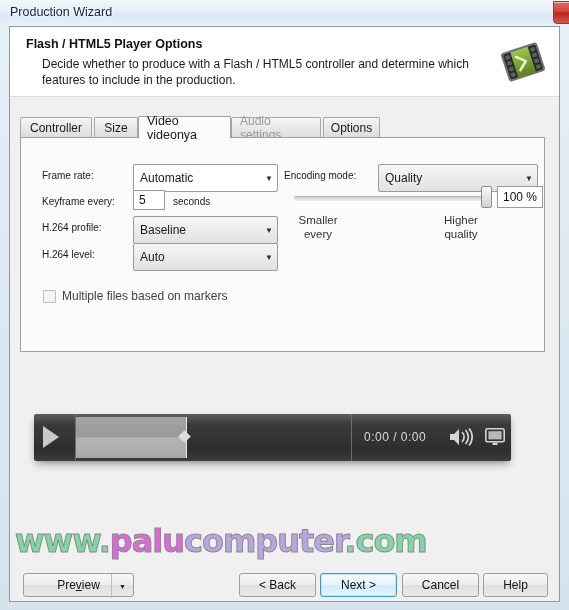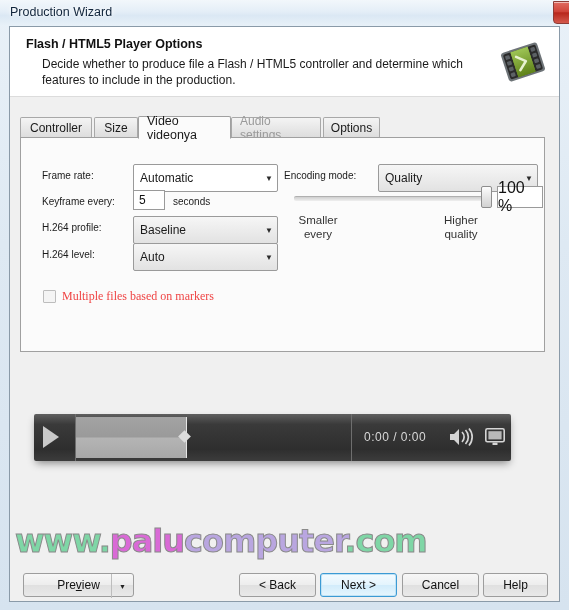--- a/index.html
+++ b/index.html
@@ -96,38 +96,38 @@
   .txtbox{
     position:absolute;height:20px;box-sizing:border-box;background:#fff;
     border:1px solid #9a9a9a;display:flex;align-items:center;
     padding-left:5px;font-size:12px;color:#111;
   }
   .chk-row{position:absolute;display:flex;align-items:center;gap:6px;}
   .chk{
     width:13px;height:13px;box-sizing:border-box;
     border:1px solid #bdbdbd;background:#f4f4f4;border-radius:1px;
   }
-  .chk-lbl{font-size:12px;color:#ef4444;font-family:Liberation Serif, serif;}
+  .chk-lbl{font-size:12px;color:#404040;}
 
   
   .slider-track{
     position:absolute;height:4px;border-top:1px solid #b0b0b0;
     background:linear-gradient(to bottom,#cfcfcf,#efefef);border-radius:2px;
   }
   .slider-thumb{
     position:absolute;width:11px;height:22px;box-sizing:border-box;
     border:1px solid #8d8d8d;border-radius:2px;
     background:linear-gradient(to bottom,#fdfdfd,#e4e4e4 55%,#d2d2d2);
     cursor:pointer;
   }
   .pct{
     position:absolute;width:46px;height:22px;box-sizing:border-box;
     background:#fff;border:1px solid #9a9a9a;
     display:flex;align-items:center;justify-content:center;
-    font-size:16px;color:#111;
+    font-size:12px;color:#111;
   }
   .cap{position:absolute;text-align:center;font-size:11.5px;color:#333;line-height:14px;}
 
   
   .anno{
     position:absolute;left:138px;top:296px;width:412px;
     font-size:21px;font-weight:bold;color:#ff00c8;line-height:30px;
     text-align:center;letter-spacing:.2px;
   }
   .anno .l2{display:block;}
@@ -212,21 +212,21 @@
     <div class="title-text">Production Wizard</div>
     <div class="close-btn">
       <span>x</span>
     </div>
   </div>
 
   <div class="dlg">
 
     <div class="hdr">
       <div class="hdr-title">Flash / HTML5 Player Options</div>
-      <div class="hdr-desc">Decide whether to produce file a Flash / HTML5 controller and determine which features to include in the production.</div>
+      <div class="hdr-desc">Decide whether to produce with a Flash / HTML5 controller and determine which features to include in the production.</div>
       <svg class="hdr-icon" viewBox="0 0 52 52">
         <g transform="rotate(-18 26 26)">
           <rect x="7" y="11" width="38" height="30" rx="3" fill="#6e7478"></rect>
           <rect x="9" y="13" width="34" height="26" rx="2" fill="#2b2b2b"></rect>
           <rect x="17" y="13" width="18" height="26" fill="#7aa32a"></rect>
           <rect x="17" y="13" width="18" height="26" fill="url(#gg)"></rect>
           <path d="M21 19 L29 26 L21 33" fill="none" stroke="#e8f2d0" stroke-width="2.6" stroke-linecap="round" stroke-linejoin="round"></path>
           <g fill="#5c6165">
             <rect x="10.5" y="15" width="4.5" height="4" rx="1"></rect>
             <rect x="10.5" y="21" width="4.5" height="4" rx="1"></rect>

